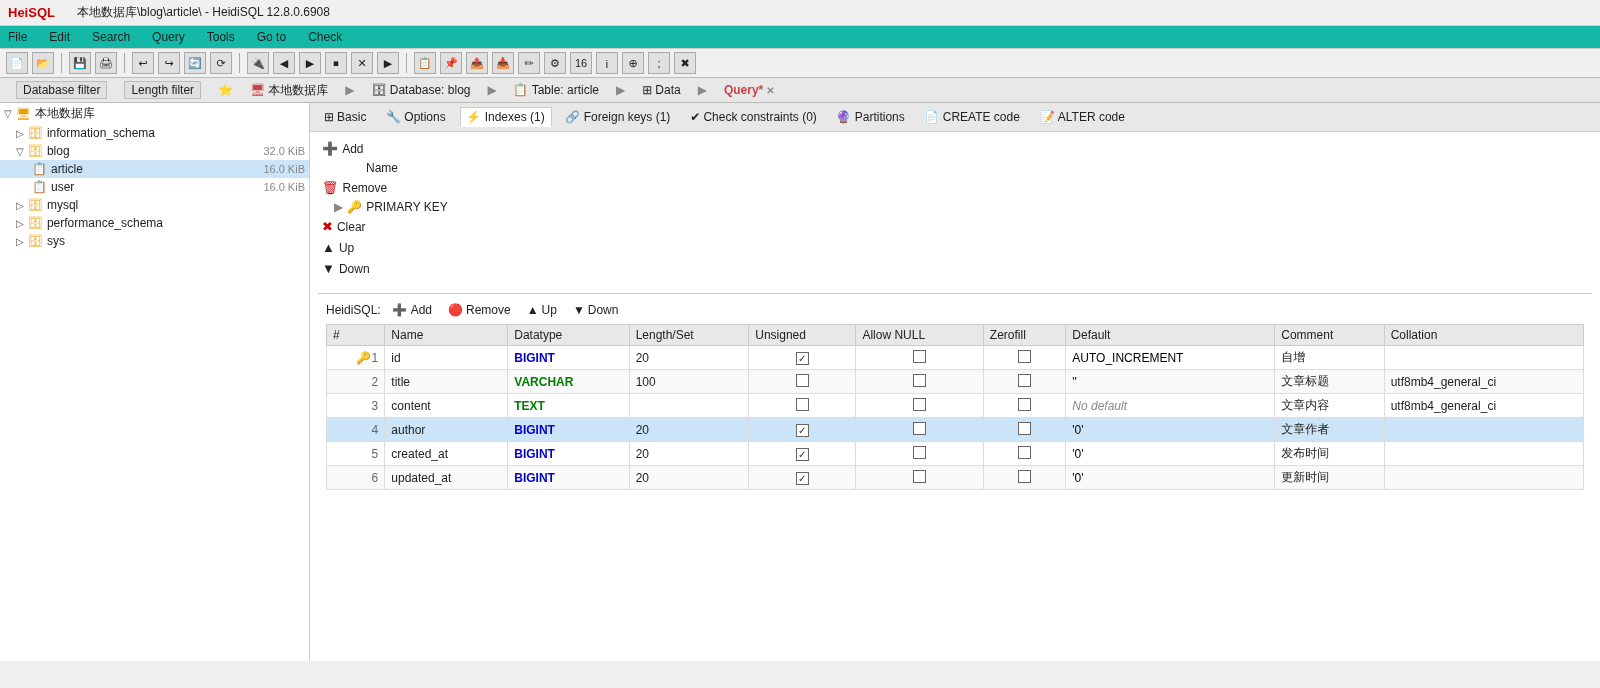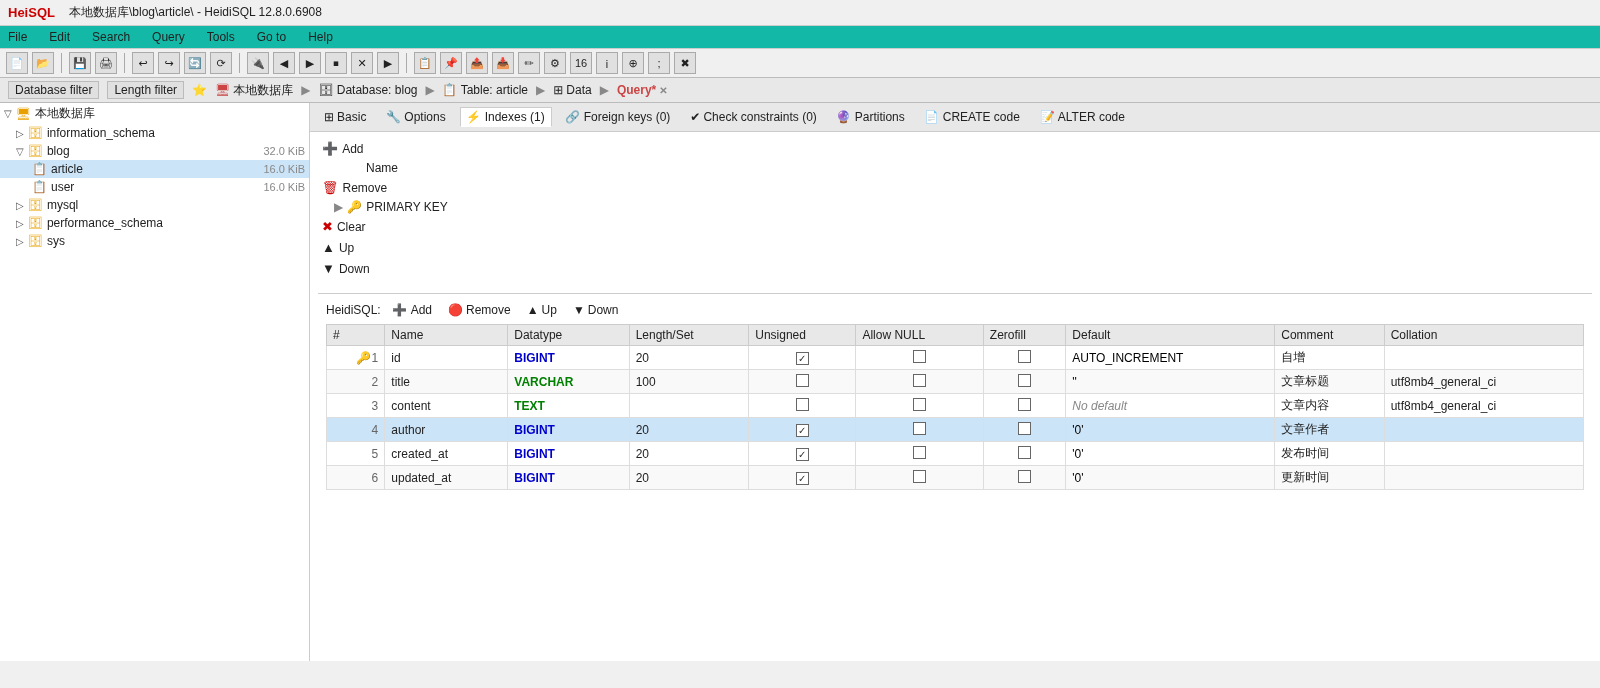--- a/index.html
+++ b/index.html
@@ -6,21 +6,21 @@
     body { font-family: 'Segoe UI', Tahoma, sans-serif; font-size: 12px; background: #f0f0f0; color: #222; }
 
     
     #titlebar {
       background: #f0f0f0;
       padding: 4px 8px;
       font-size: 12px;
       border-bottom: 1px solid #ccc;
       display: flex;
       align-items: center;
-      gap: 14px;
+      gap: 22px;
     }
     #titlebar .logo { font-weight: bold; color: #c00; font-size: 13px; }
 
     
     #menubar {
       background: #14b8a6;
       padding: 2px 4px;
       display: flex;
       gap: 14px;
       border-bottom: 1px solid #ccc;
@@ -45,24 +45,24 @@
       cursor: pointer;
       display: flex; align-items: center; justify-content: center;
       font-size: 11px;
     }
     .toolbar-separator { width: 1px; height: 20px; background: #aaa; margin: 0 3px; }
 
     
     #tabbar {
       background: #e8e8e8;
       border-bottom: 1px solid #bbb;
-      padding: 3px 8px;
-      display: flex;
-      align-items: center;
-      gap: 8px;
+      padding: 3px 16px;
+      display: flex;
+      align-items: center;
+      gap: 17px;
       font-size: 12px;
     }
     .tab-item { display: flex; align-items: center; gap: 3px; cursor: pointer; }
     .tab-sep { color: #888; }
     .tab-active { font-weight: bold; color: #c44; }
 
     
     #main {
       display: flex;
       height: calc(688px - 130px);
@@ -221,21 +221,21 @@
   <span>本地数据库\blog\article\ - HeidiSQL 12.8.0.6908</span>
 </div>
 
 <div id="menubar">
   <span>File</span>
   <span>Edit</span>
   <span>Search</span>
   <span>Query</span>
   <span>Tools</span>
   <span>Go to</span>
-  <span>Help</span>
+  <span>Check</span>
 </div>
 
 <div id="toolbar">
   <div class="toolbar-btn">📄</div>
   <div class="toolbar-btn">📂</div>
   <div class="toolbar-separator"></div>
   <div class="toolbar-btn">💾</div>
   <div class="toolbar-btn">🖨</div>
   <div class="toolbar-separator"></div>
   <div class="toolbar-btn">↩</div>
@@ -357,21 +357,21 @@
       <div class="inner-tab">
         <span>🔧</span>
         <span>Options</span>
       </div>
       <div class="inner-tab active">
         <span>⚡</span>
         <span>Indexes (1)</span>
       </div>
       <div class="inner-tab">
         <span>🔗</span>
-        <span>Foreign keys (0)</span>
+        <span>Foreign keys (1)</span>
       </div>
       <div class="inner-tab">
         <span>✔</span>
         <span>Check constraints (0)</span>
       </div>
       <div class="inner-tab">
         <span>🔮</span>
         <span>Partitions</span>
       </div>
       <div class="inner-tab">

